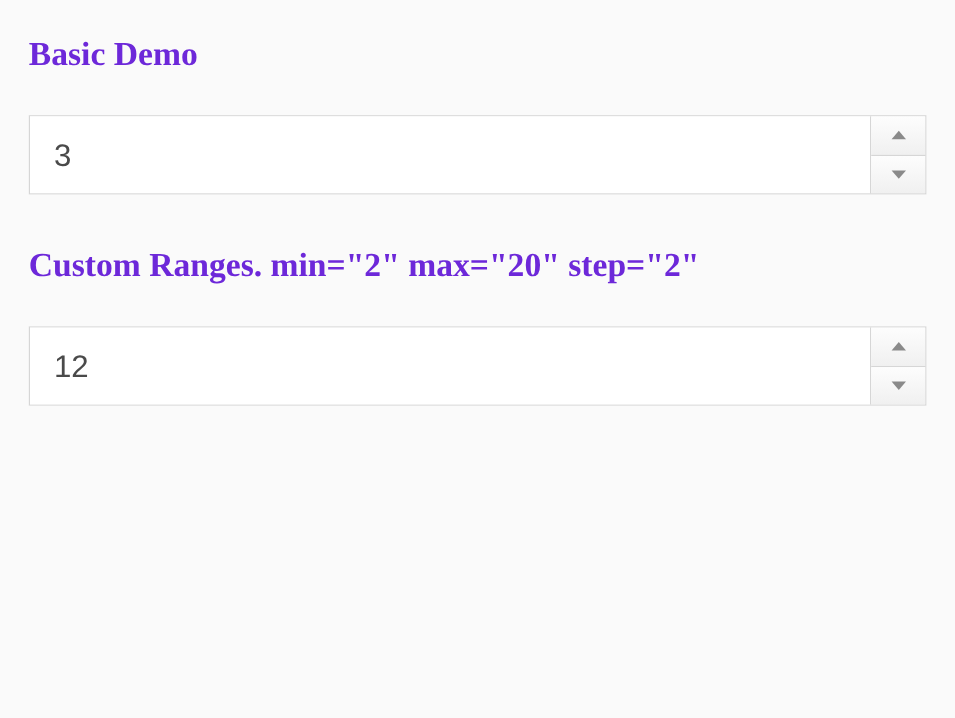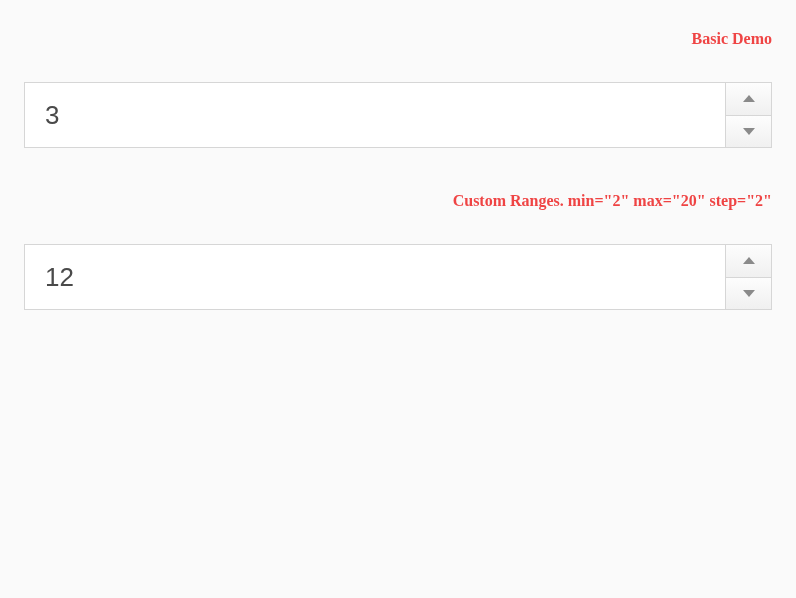--- a/index.html
+++ b/index.html
@@ -10,24 +10,23 @@
     body {
       background: #fafafa;
       font-family: Georgia, 'Times New Roman', serif;
       padding: 30px 24px;
       width: 796px;
       height: 598px;
     }
     .section-title {
       font-family: Georgia, 'Times New Roman', serif;
       font-weight: bold;
-      font-size: 16px;
-      color: #ef4444;
+      font-size: 28px;
+      color: #6d28d9;
       margin-bottom: 34px;
-      text-align: right;
     }
     .section-title.second {
       margin-top: 44px;
       margin-bottom: 34px;
     }
     .spinner {
       display: flex;
       width: 100%;
       height: 66px;
       border: 1px solid #d6d6d6;

